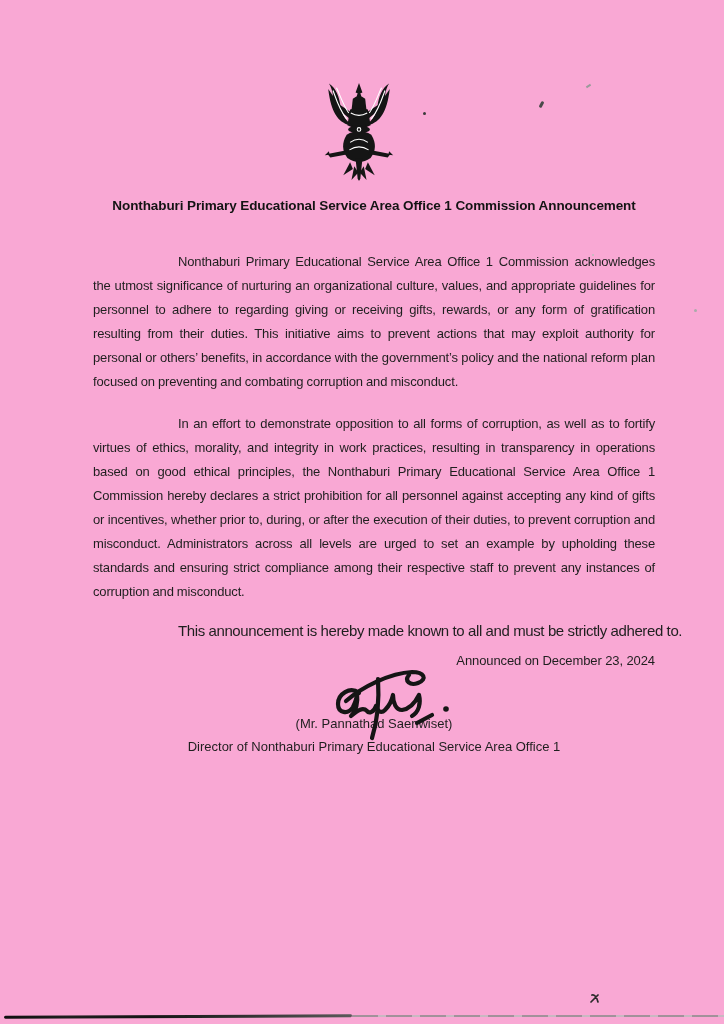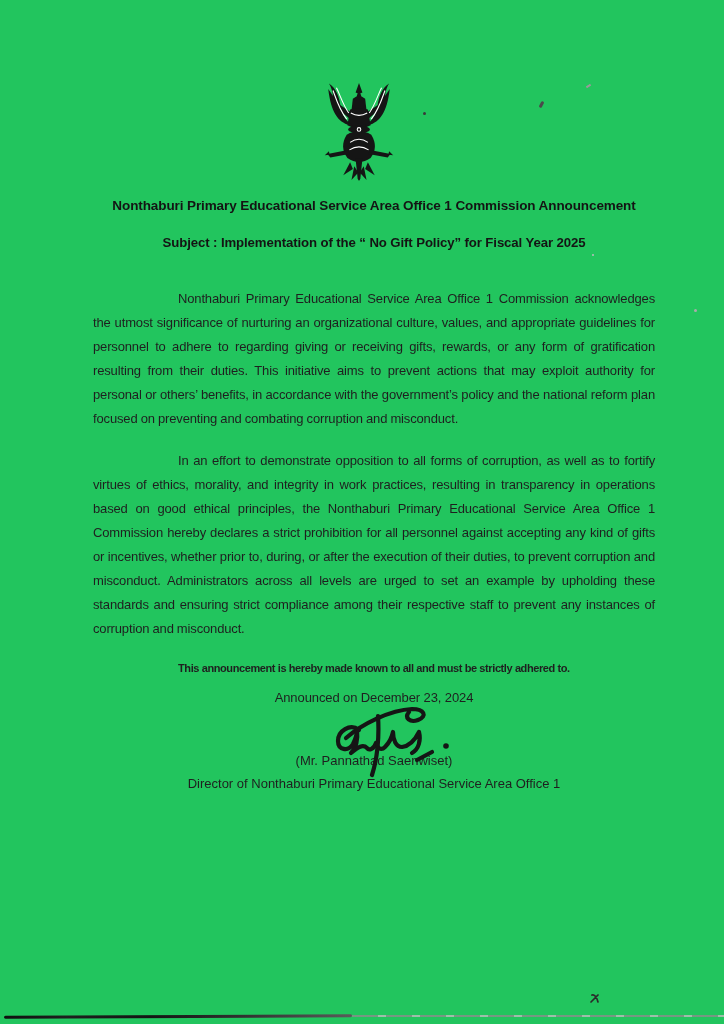--- a/index.html
+++ b/index.html
@@ -1,18 +1,18 @@
 <!DOCTYPE html>
 <html><head>
 <meta charset="utf-8">
 <style>
   html,body { margin:0; padding:0; background:#e8e8e8; }
   .page {
     position:relative; width:724px; height:1024px; margin:0 auto;
-    background:#22c55e; overflow:hidden;
+    background:#f9a8d4; overflow:hidden;
     font-family:"Liberation Sans", sans-serif; color:#1d1d1d;
   }
 
   
   .emblem { position:absolute; left:318px; top:82px; width:82px; height:103px; }
   .emblem svg { width:100%; height:100%; display:block; }
 
   
   .doc { position:absolute; left:93px; top:196px; width:562px; }
   .title {
@@ -24,27 +24,27 @@
     text-align:center; letter-spacing:-0.1px; color:#141414;
   }
   .body-par {
     margin:0; font-size:13px; line-height:24px;
     text-align:justify; text-indent:85px;
     letter-spacing:-0.15px; word-spacing:-0.3px; color:#1f1f1f;
   }
   .p1 { margin-top:34px; }
   .p2 { margin-top:18px; }
   .closing {
-    margin:15px 0 0; font-size:11px; line-height:24px;
-    text-indent:85px; letter-spacing:-0.4px; white-space:nowrap; color:#1f1f1f;font-weight:bold;
+    margin:15px 0 0; font-size:15px; line-height:24px;
+    text-indent:85px; letter-spacing:-0.4px; white-space:nowrap; color:#1f1f1f;
   }
 
   
   .sig-block { position:relative; text-align:center; font-size:13px; color:#1f1f1f; }
-  .date-line { margin:9px 0 0; line-height:17px; letter-spacing:-0.1px; }
+  .date-line { margin:9px 0 0; line-height:17px; letter-spacing:-0.1px;text-align:right; }
   .sig-name  { margin:46px 0 0; line-height:17px; }
   .sig-title { margin:6px 0 8px; line-height:17px; }
   .signature-svg {
     position:absolute; top:11px; left:calc(50% - 56px);
     width:150px; height:80px; pointer-events:none;
   }
 
   
   .speck { position:absolute; }
   .speck-dot1  { left:423px; top:112px; width:3px; height:3px; background:#3a3a3a; border-radius:50%; }
@@ -123,21 +123,20 @@
   <div class="speck speck-dot2"></div>
   <div class="speck speck-dot3"></div>
   <div class="speck speck-mark">
     <svg viewBox="0 0 10 11" width="10" height="11" aria-hidden="true">
       <path d="M1,9 L8,2 M2,2 C4,1 7,4 8,9" stroke="#2a2a2a" stroke-width="1.7" fill="none" stroke-linecap="round"></path>
     </svg>
   </div>
 
   <div class="doc">
     <h1 class="title">Nonthaburi Primary Educational Service Area Office 1 Commission Announcement</h1>
-    <h2 class="subject">Subject : Implementation of the “ No Gift Policy” for Fiscal Year 2025</h2>
 
     <p class="body-par p1">Nonthaburi Primary Educational Service Area Office 1 Commission acknowledges the utmost significance of nurturing an organizational culture, values, and appropriate guidelines for personnel to adhere to regarding giving or receiving gifts, rewards, or any form of gratification resulting from their duties. This initiative aims to prevent actions that may exploit authority for personal or others’ benefits, in accordance with the government’s policy and the national reform plan focused on preventing  and combating corruption and misconduct.</p>
     <p class="body-par p2">In an effort to demonstrate opposition to all forms of corruption, as well as to fortify virtues of ethics, morality, and integrity in work practices, resulting in transparency in operations based on good ethical principles, the Nonthaburi Primary Educational Service Area Office 1 Commission hereby declares a strict prohibition for all personnel against accepting any kind of gifts or incentives, whether prior to, during, or after the execution of their duties, to prevent corruption and misconduct. Administrators across all levels are urged to set an example by upholding these standards and ensuring strict compliance among their respective staff to prevent any instances of corruption and misconduct.</p>
 
     <p class="closing">This announcement is hereby made known to all and must be strictly adhered to.</p>
 
     <div class="sig-block">
       <p class="date-line">Announced on December 23, 2024</p>
 
       <svg class="signature-svg" viewBox="0 0 150 80" xmlns="http://www.w3.org/2000/svg" aria-hidden="true">

